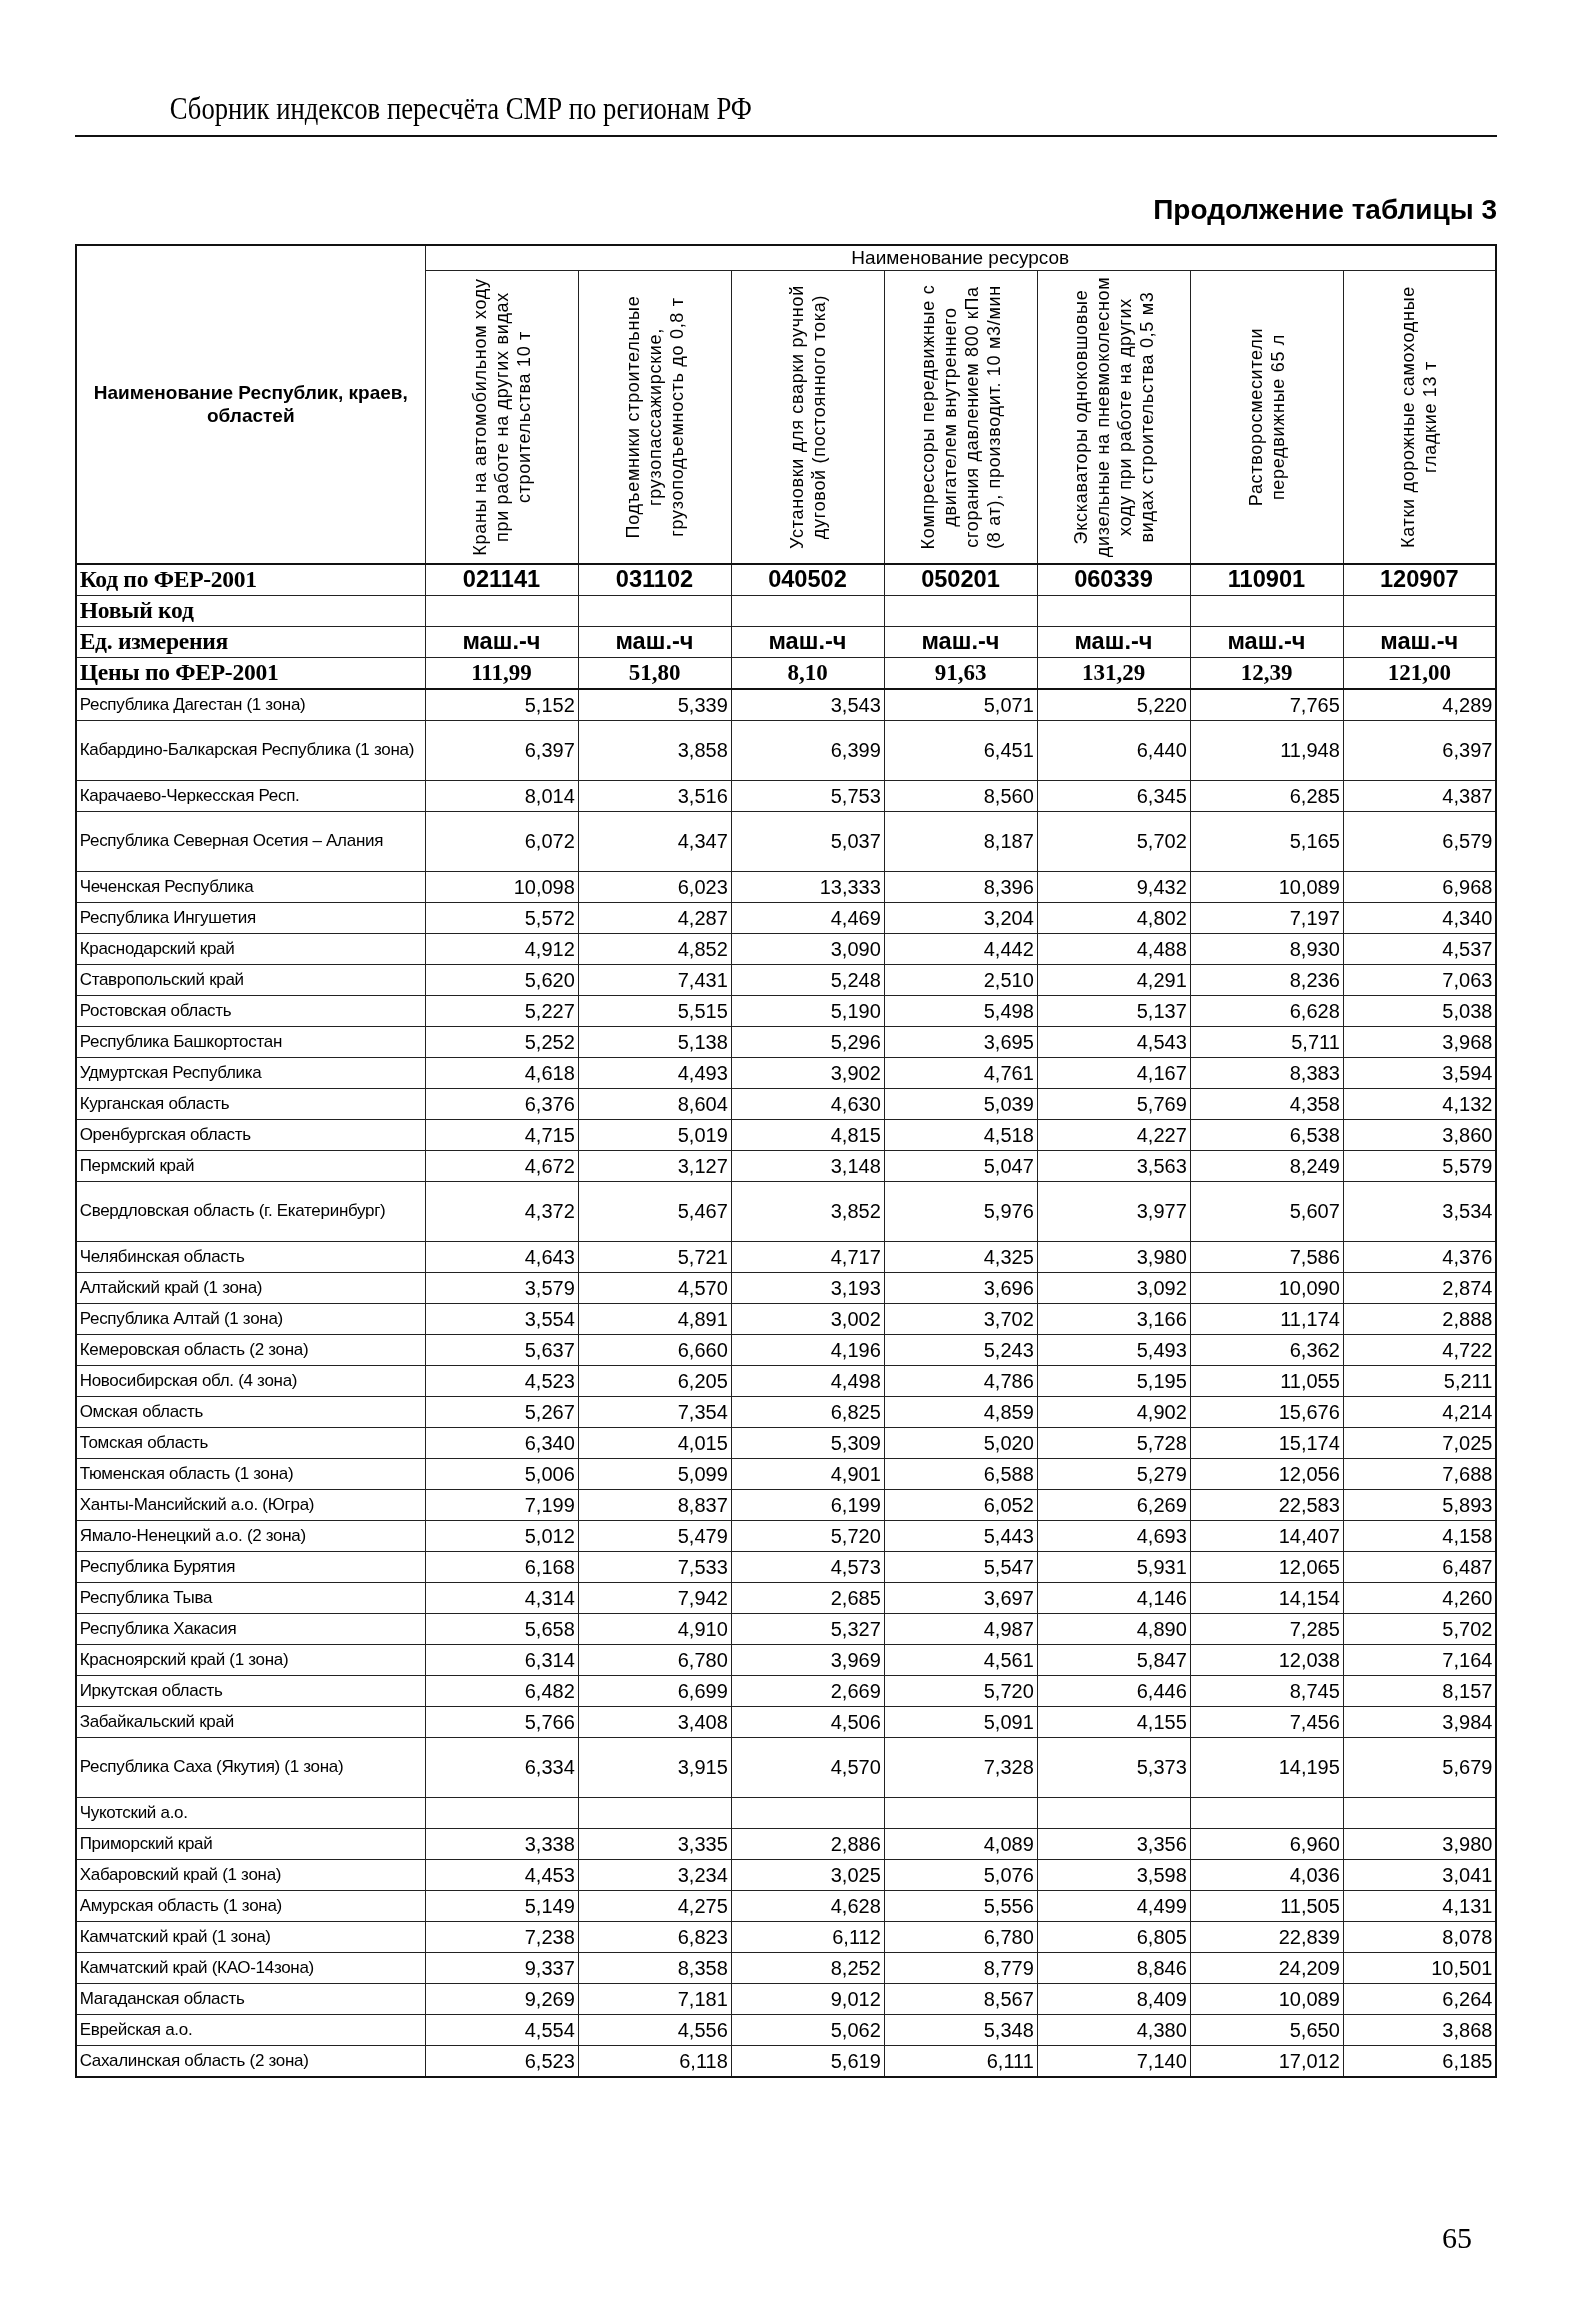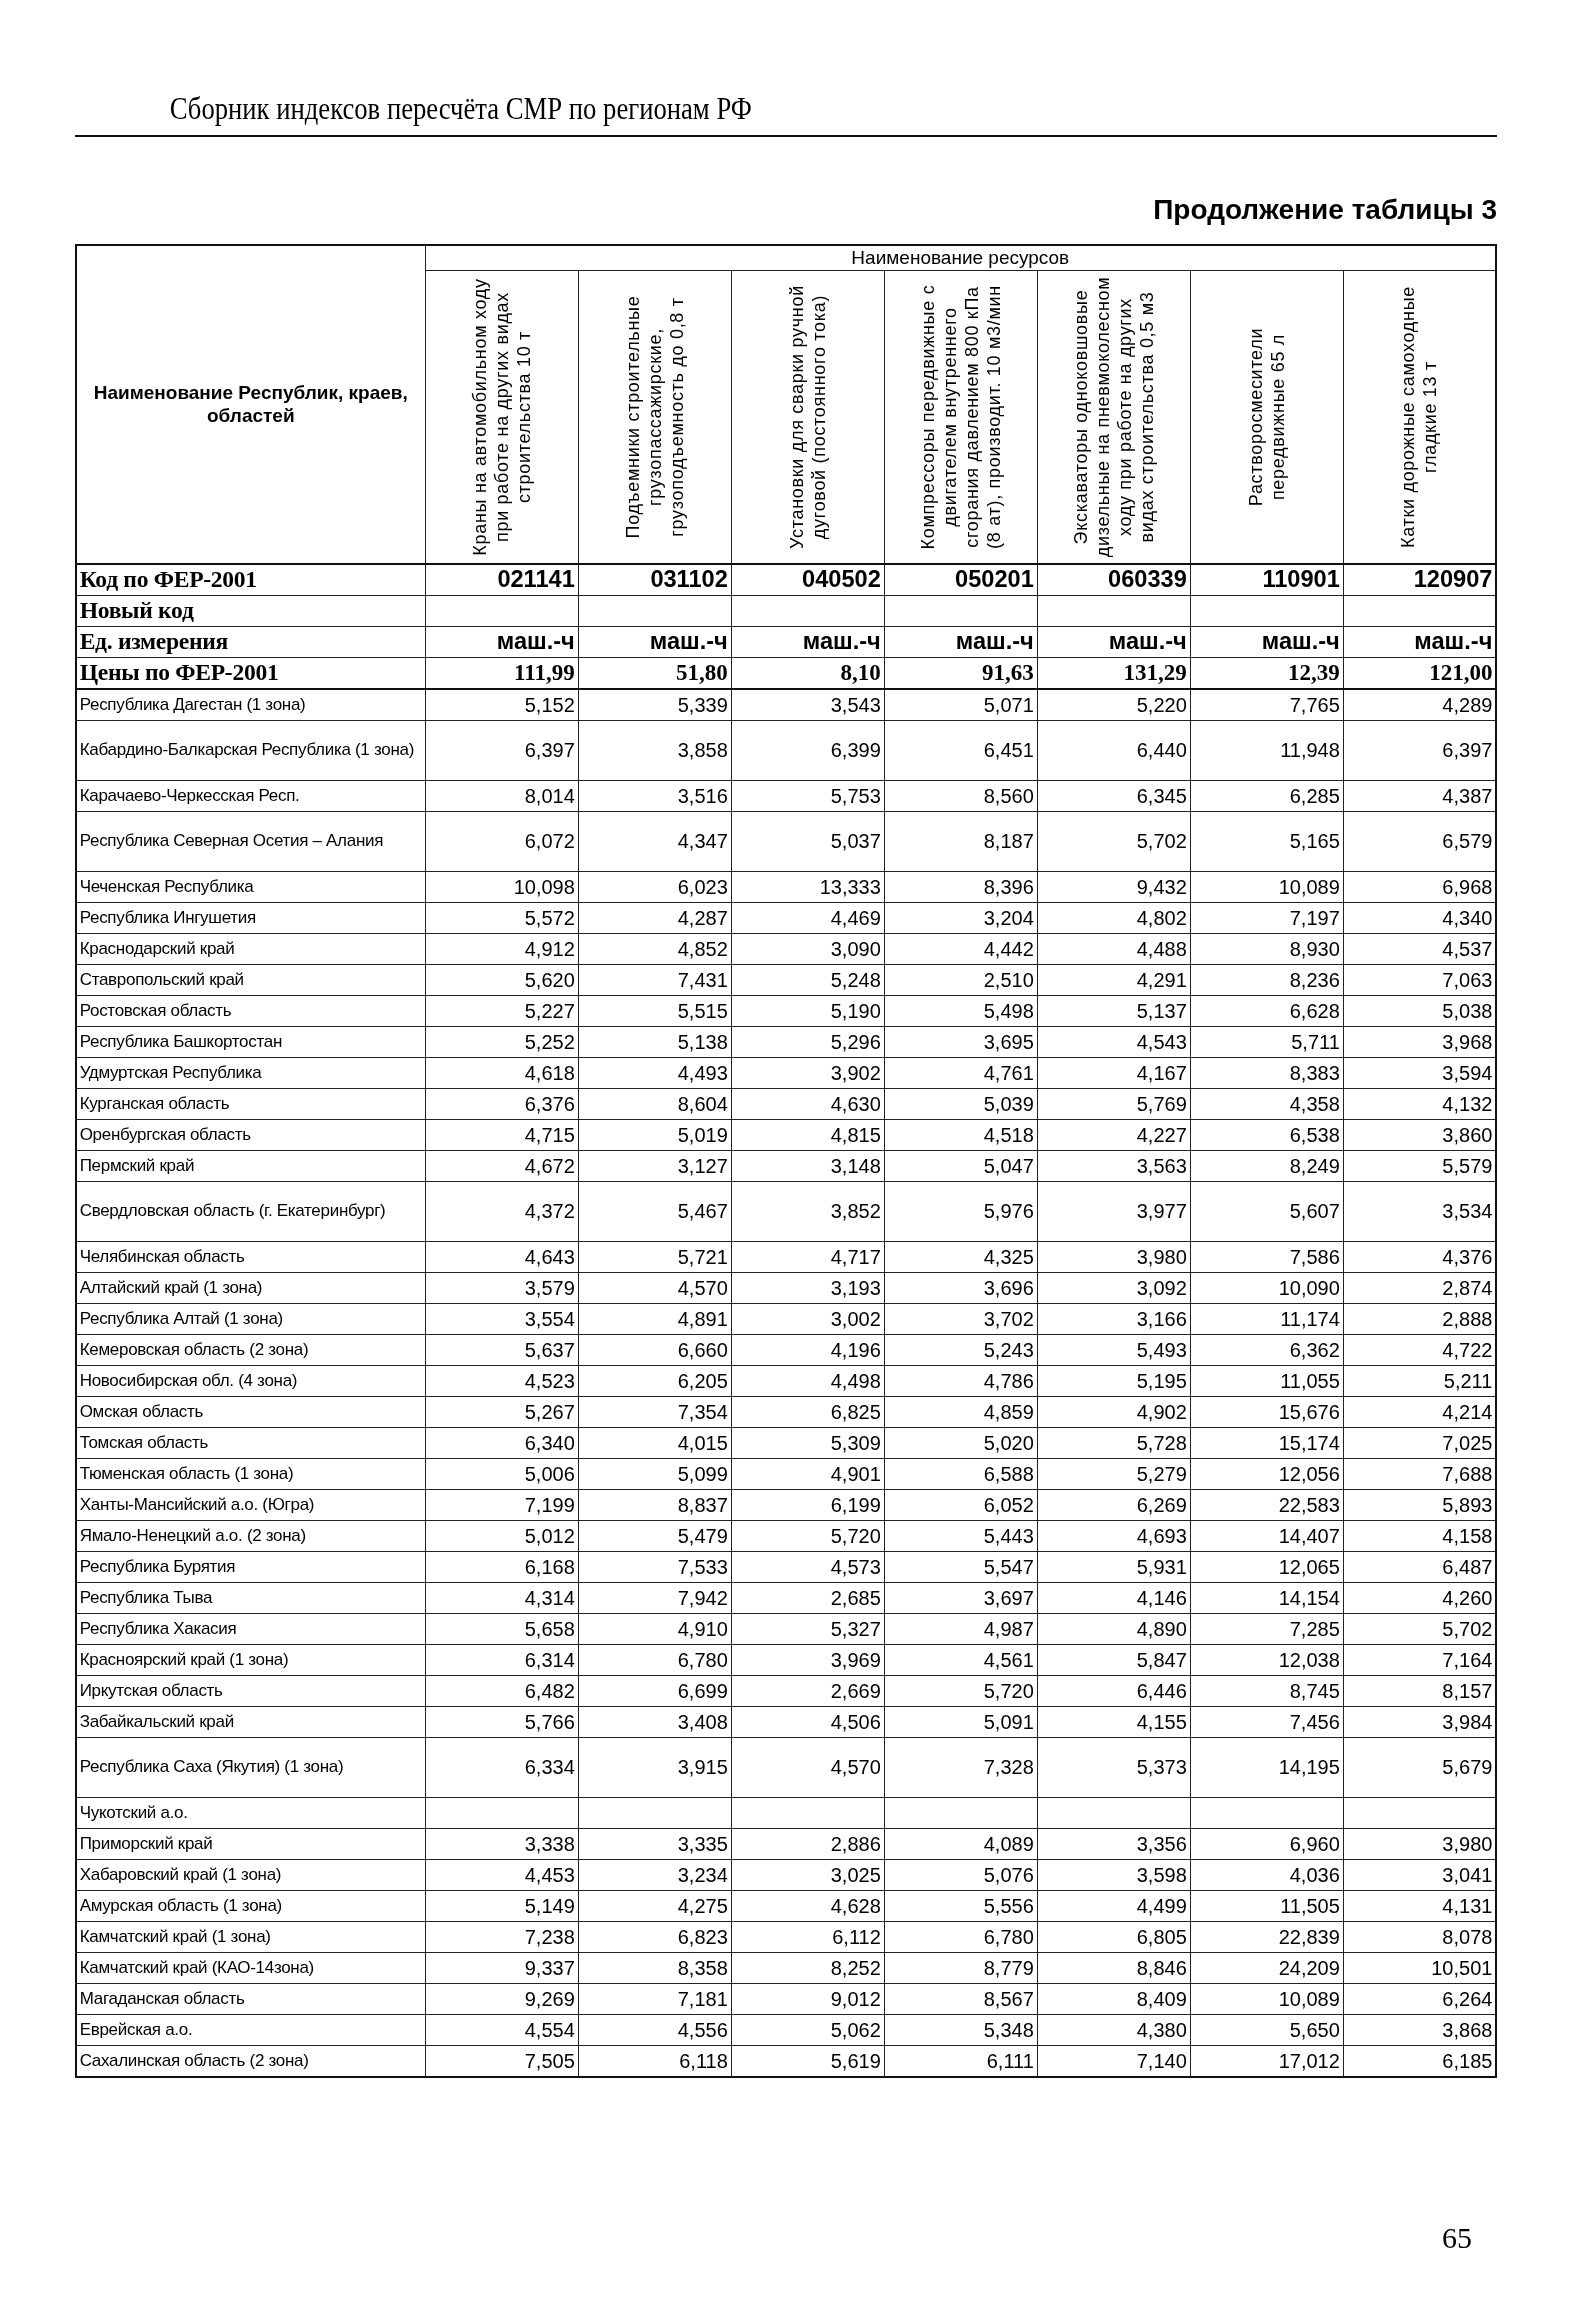--- a/index.html
+++ b/index.html
@@ -29,21 +29,21 @@
   th.corner { font-weight:bold; font-size:19px; text-align:center; vertical-align:middle; line-height:23px; }
   th.group { font-weight:normal; font-size:19px; height:23.6px; line-height:21.6px; }
   th.rot { height:292px; font-weight:normal; padding:0; position:relative; }
   th.rot .rot-inner {
     position:absolute; left:50%; top:50%;
     width:283px; transform:translate(-50%,-50%) rotate(-90deg);
     font-size:18px; line-height:22px; text-align:center; letter-spacing:0.7px;
   }
   tr.meta td { height:30px; font-weight:bold; font-size:23.6px; }
   tr.meta td.label { text-align:left; letter-spacing:-0.3px;font-family:Liberation Serif, serif; }
-  tr.meta td.v { text-align:right; }
+  tr.meta td.v { text-align:center; }
   tr.meta.price td.v { font-family:"Liberation Serif", serif; font-size:23px; }
   tr.meta.first td { border-top:2.7px double #111; }
   tr.meta.last td { border-bottom:2.7px double #111; }
   tr.row td { height:29px; line-height:30px; }
   tr.row.tall td { height:59px; line-height:30px; }
   tr.row td.name { text-align:left; font-size:17px; letter-spacing:-0.3px; }
   tr.row td.v { text-align:right; font-size:20px; }
   .page-num {
     position:absolute; left:1442px; top:2221px;
     font-family:"Liberation Serif", serif; font-size:30px;
@@ -536,21 +536,21 @@
         <td class="v">4,554</td>
         <td class="v">4,556</td>
         <td class="v">5,062</td>
         <td class="v">5,348</td>
         <td class="v">4,380</td>
         <td class="v">5,650</td>
         <td class="v">3,868</td>
       </tr>
       <tr class="row">
         <td class="name">Сахалинская область (2 зона)</td>
-        <td class="v">7,505</td>
+        <td class="v">6,523</td>
         <td class="v">6,118</td>
         <td class="v">5,619</td>
         <td class="v">6,111</td>
         <td class="v">7,140</td>
         <td class="v">17,012</td>
         <td class="v">6,185</td>
       </tr>
     </tbody>
 </table>
 

